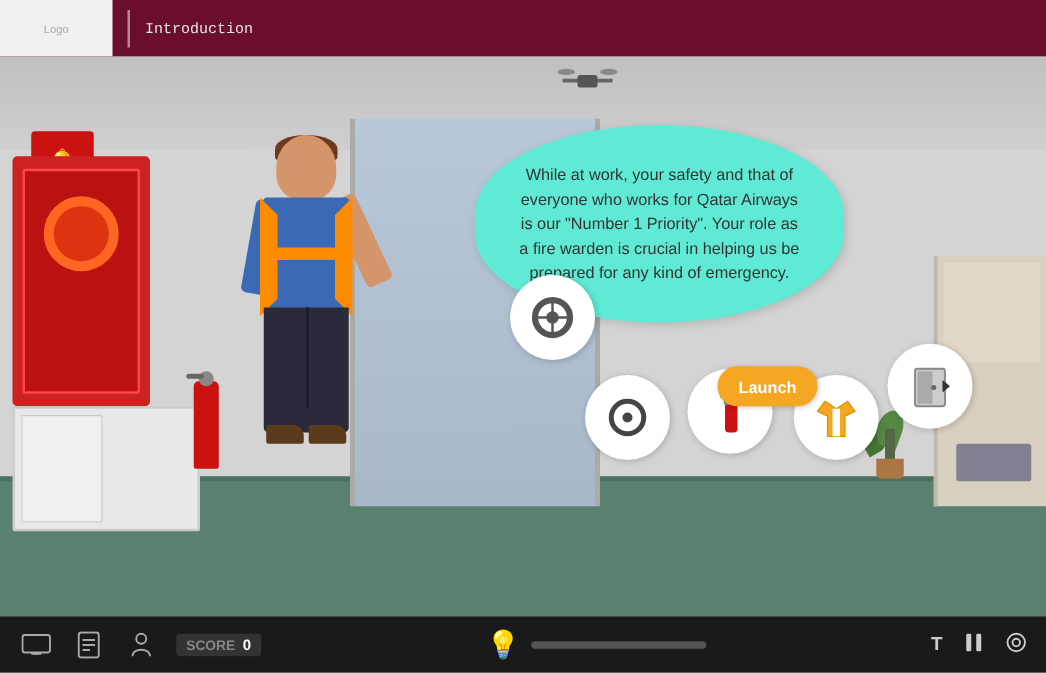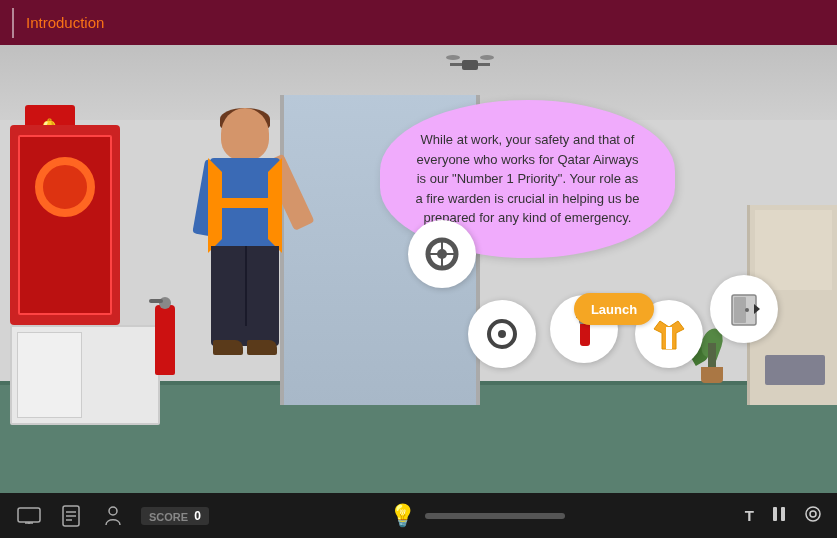--- a/index.html
+++ b/index.html
@@ -37,23 +37,24 @@
       margin: 0 12px;
     }
     .header-tab {
       color: white;
       font-size: 15px;
       font-weight: 600;
       margin-right: 20px;
       padding: 4px 8px;
     }
     .header-title {
-      color: #f97316;
-      font-size: 15px;
+      color: #e5e5e5;
+      font-size: 12px;
       font-weight: 400;
+      font-family: Liberation Mono, monospace;
     }
 
     
     .scene {
       width: 837px;
       height: 448px;
       position: relative;
       overflow: hidden;
       background: #c8c8c8;
     }
@@ -415,21 +416,21 @@
       background: #5a3a1a;
       border-radius: 2px 8px 2px 2px;
     }
 
     
     .info-bubble {
       position: absolute;
       top: 55px;
       left: 380px;
       width: 295px;
-      background: #f0abfc;
+      background: #5eead4;
       border-radius: 50% / 45%;
       padding: 30px 35px;
       text-align: center;
       font-size: 13px;
       line-height: 1.5;
       color: #333;
       box-shadow: 2px 2px 8px rgba(0,0,0,0.15);
     }
 
     
@@ -564,20 +565,23 @@
       color: #ccc;
       font-size: 15px;
       font-weight: bold;
       cursor: pointer;
     }
   </style>
 </head>
 <body>
 
 <div class="header">
+  <div class="header-logo">
+    <span style="font-size:9px;color:#aaa;">Logo</span>
+  </div>
   <div class="header-divider"></div>
   <span class="header-title">Introduction</span>
 </div>
 
 <div class="scene">
 
   <div class="bg-ceiling"></div>
   <div class="bg-wall"></div>
   <div class="bg-floor"></div>
   <div class="bg-floor-line"></div>

